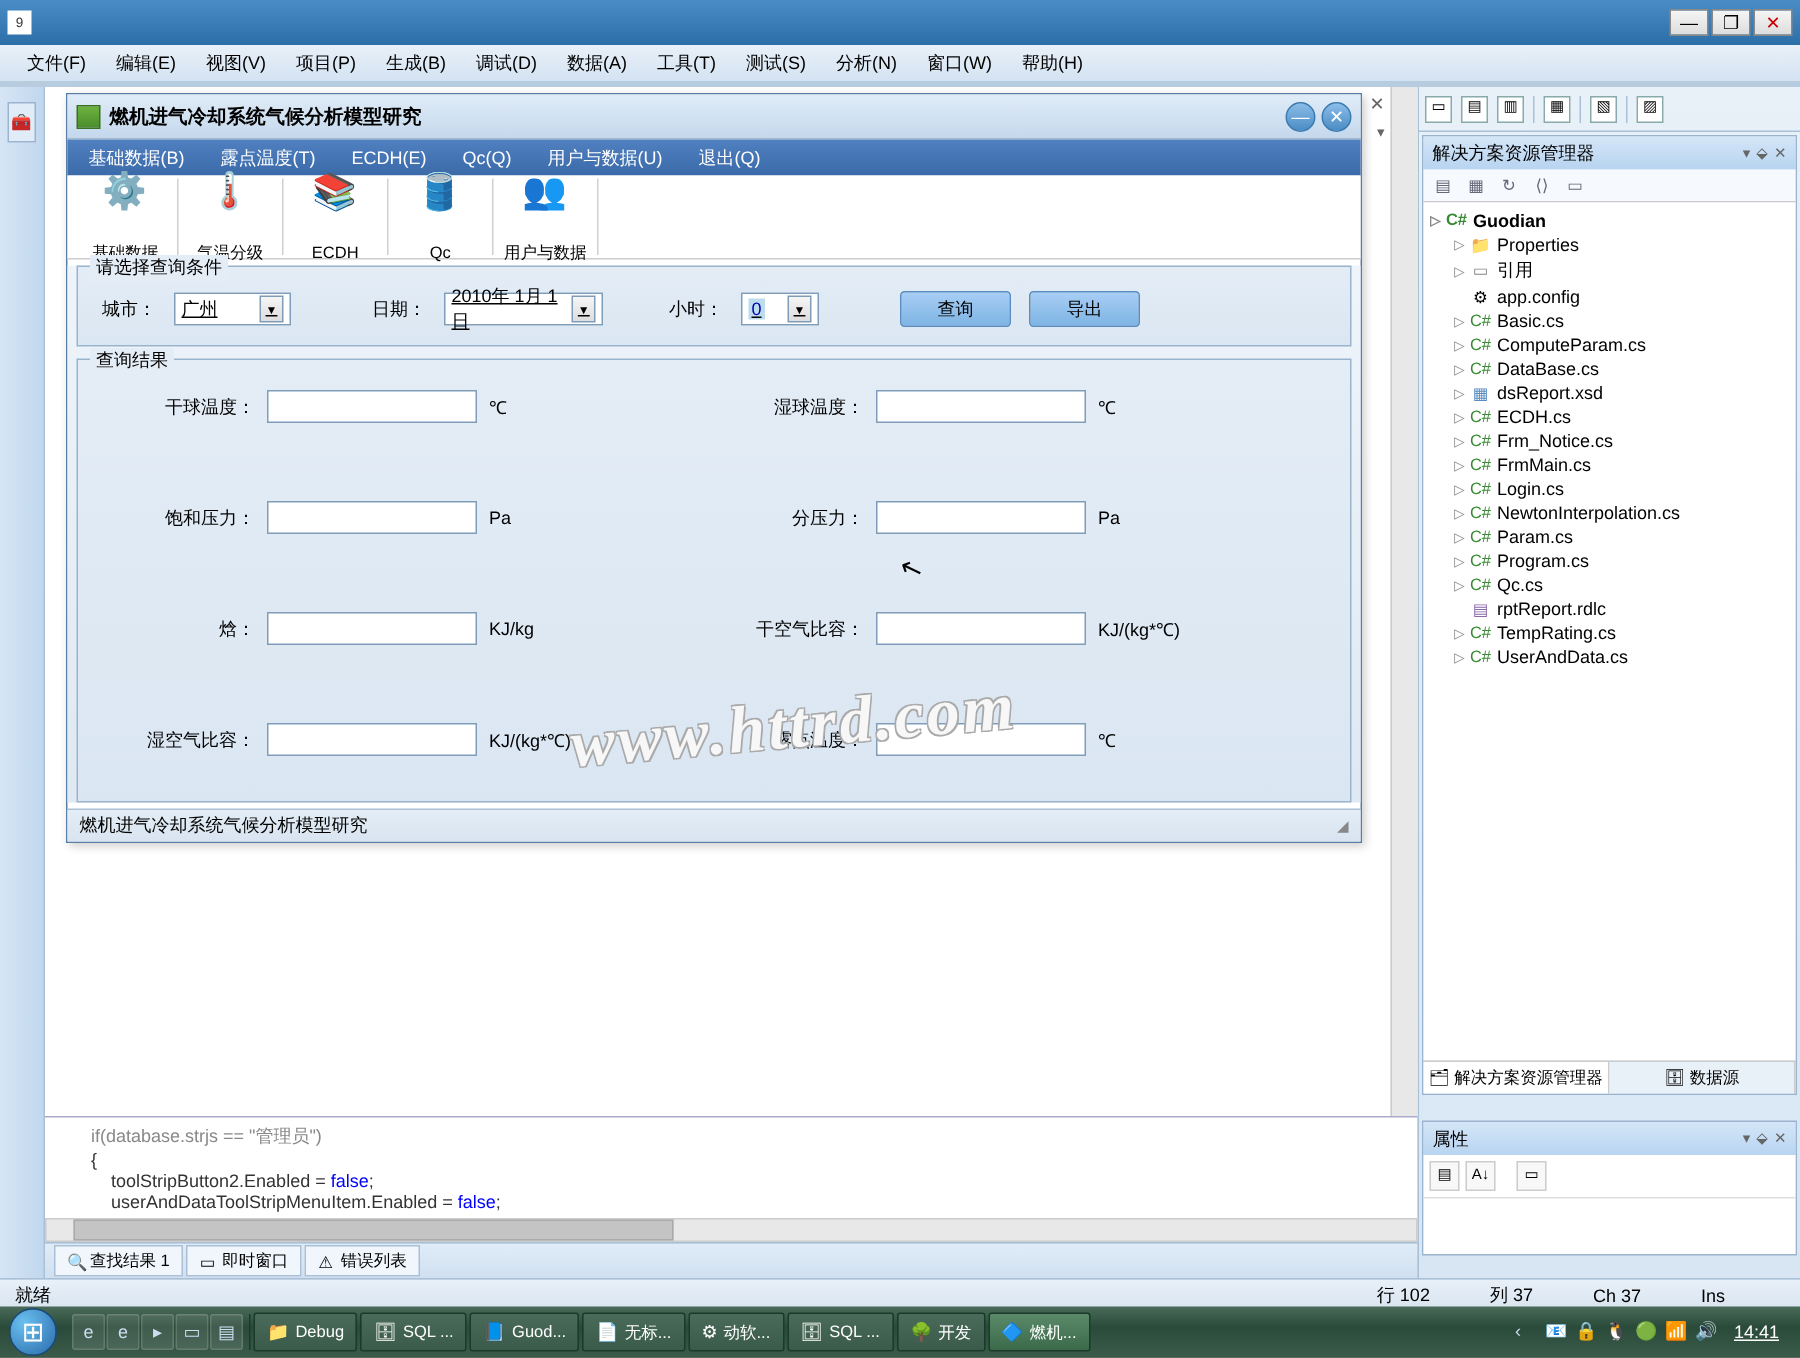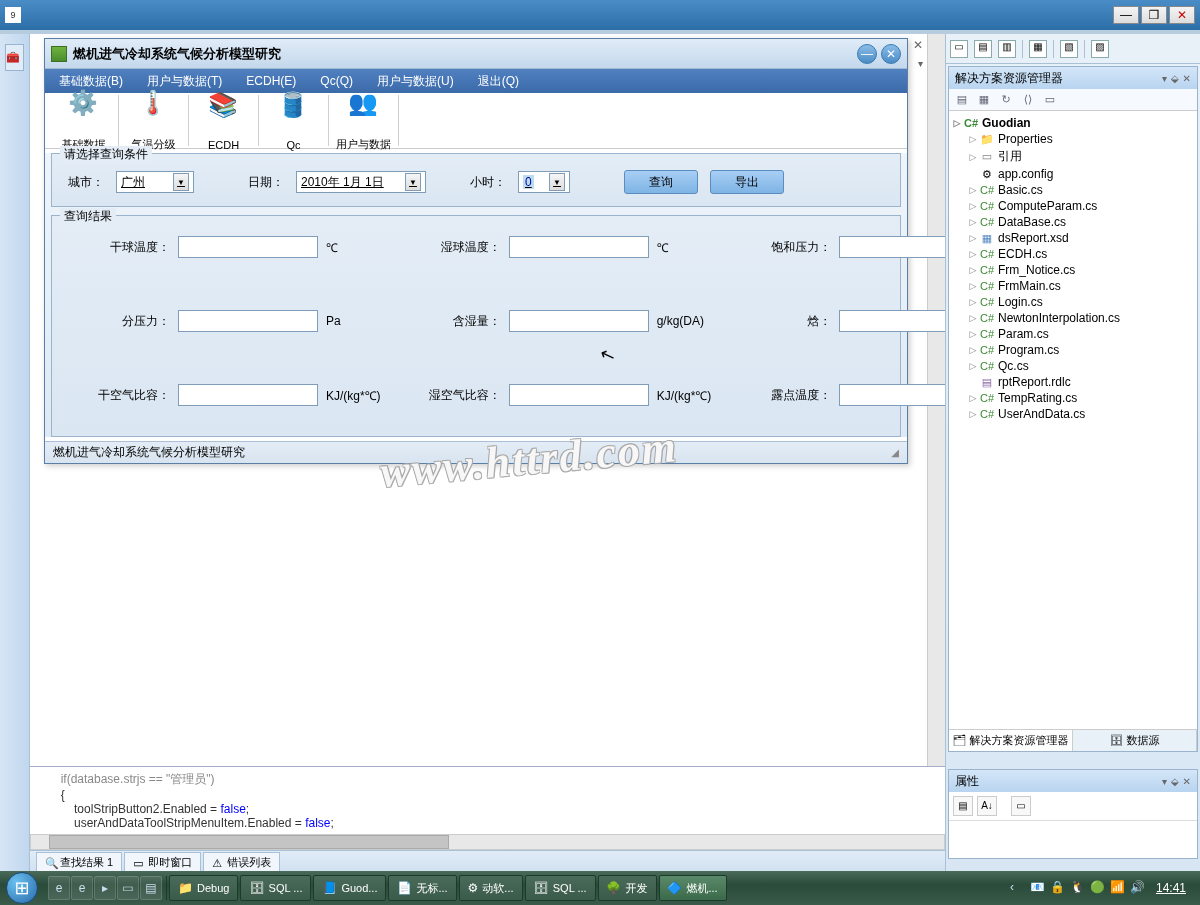--- a/index.html
+++ b/index.html
@@ -54,28 +54,28 @@
     
     .child-content { background: linear-gradient(#eef4fa, #dfe9f3); padding: 0; }
     
     .query-group { border: 1px solid #9ab4ce; margin: 4px 6px; padding: 8px 16px 12px; background: linear-gradient(#e4edf6, #dae6f2); position: relative; }
     .query-group .group-title { position: absolute; top: -8px; left: 8px; background: #e4edf6; padding: 0 4px; font-size: 12px; }
     .query-row { display: flex; align-items: center; gap: 12px; margin-top: 8px; }
     .query-row label { font-size: 12px; }
     .query-row .combo { height: 22px; border: 1px solid #7f9db9; background: #fff; display: flex; align-items: center; padding: 0 4px; text-decoration: underline; }
     .query-row .combo .combo-arrow { width: 16px; height: 18px; border: 1px solid #7f9db9; background: linear-gradient(#f5f5f5, #ddd); margin-left: auto; display: flex; align-items: center; justify-content: center; font-size: 8px; }
     .combo.city { width: 78px; }
-    .combo.date { width: 130px; }
+    .combo.date { width: 106px; }
     .combo.hour { width: 52px; }
     .combo.hour .val { color: #00a; background: #bde; padding: 0 2px; }
     .q-btn { width: 74px; height: 24px; background: linear-gradient(#a8cef5, #7eb4e4); border: 1px solid #5a8cc0; border-radius: 3px; cursor: pointer; font-size: 12px; }
     
     .result-group { border: 1px solid #9ab4ce; margin: 8px 6px 4px; padding: 20px 8px 30px; background: linear-gradient(#e4edf6, #dae6f2); position: relative; }
     .result-group .group-title { position: absolute; top: -8px; left: 8px; background: #e4edf6; padding: 0 4px; font-size: 12px; }
-    .result-grid { display: grid; grid-template-columns: 1fr 1fr 1fr; gap: 52px 40px; padding: 0 30px; }
+    .result-grid { display: grid; grid-template-columns: 1fr 1fr; gap: 52px 40px; padding: 0 30px; }
     .field-row { display: flex; align-items: center; gap: 8px; }
     .field-row .flabel { width: 80px; text-align: right; font-size: 12px; }
     .field-row .finput { width: 140px; height: 22px; border: 1px solid #7f9db9; background: #fff; }
     .field-row .funit { font-size: 12px; }
     
     .watermark { position: absolute; top: 400px; left: 350px; font-size: 44px; font-style: italic; font-weight: bold; color: rgba(255,255,255,0.9); text-shadow: 1px 1px 0 #aaa, -1px -1px 0 #aaa, 1px -1px 0 #aaa, -1px 1px 0 #aaa; transform: rotate(-5deg); pointer-events: none; font-family: "Comic Sans MS", cursive; letter-spacing: 2px; }
     
     .statusbar-form { height: 22px; border-top: 1px solid #aac0d6; display: flex; align-items: center; padding: 0 8px; font-size: 12px; background: linear-gradient(#e4edf6, #d8e4f0); }
     .statusbar-form .grip { margin-left: auto; color: #888; font-size: 10px; }
     
@@ -154,20 +154,34 @@
 <div class="vs-window">
   <div class="vs-titlebar">
     <span class="vs-icon">9</span>
     <div class="win-buttons">
       <div class="win-btn">—</div>
       <div class="win-btn">❐</div>
       <div class="win-btn close">✕</div>
     </div>
   </div>
   <div class="vs-body">
+    <div class="vs-menubar">
+      <span class="menu-item">文件(F)</span>
+      <span class="menu-item">编辑(E)</span>
+      <span class="menu-item">视图(V)</span>
+      <span class="menu-item">项目(P)</span>
+      <span class="menu-item">生成(B)</span>
+      <span class="menu-item">调试(D)</span>
+      <span class="menu-item">数据(A)</span>
+      <span class="menu-item">工具(T)</span>
+      <span class="menu-item">测试(S)</span>
+      <span class="menu-item">分析(N)</span>
+      <span class="menu-item">窗口(W)</span>
+      <span class="menu-item">帮助(H)</span>
+    </div>
     <div class="vs-toolbar-strip"></div>
 
     <div class="vs-main">
       <div class="vs-left-strip">
         <div class="tab-btn">🧰</div>
       </div>
 
       <div class="vs-center">
         <div class="vs-doc-area">
           <span class="small-x">✕</span>
@@ -179,21 +193,21 @@
               <span class="child-icon"></span>
               <span class="child-title">燃机进气冷却系统气候分析模型研究</span>
               <div class="child-buttons">
                 <div class="child-btn">—</div>
                 <div class="child-btn">✕</div>
               </div>
             </div>
 
             <div class="child-menubar">
               <span class="cmenu">基础数据(B)</span>
-              <span class="cmenu">用户与数据(T)</span>
+              <span class="cmenu">露点温度(T)</span>
               <span class="cmenu">ECDH(E)</span>
               <span class="cmenu">Qc(Q)</span>
               <span class="cmenu">用户与数据(U)</span>
               <span class="cmenu">退出(Q)</span>
             </div>
 
             <div class="child-toolbar">
               <div class="tbtn">
                 <span class="ticon gear">⚙️</span>
                 <span class="tlabel">基础数据</span>
@@ -260,25 +274,20 @@
                       <span class="flabel">饱和压力：</span>
                       <div class="finput"></div>
                       <span class="funit">Pa</span>
                     </div>
                     <div class="field-row">
                       <span class="flabel">分压力：</span>
                       <div class="finput"></div>
                       <span class="funit">Pa</span>
                     </div>
                     <div class="field-row">
-                      <span class="flabel">含湿量：</span>
-                      <div class="finput"></div>
-                      <span class="funit">g/kg(DA)</span>
-                    </div>
-                    <div class="field-row">
                       <span class="flabel">焓：</span>
                       <div class="finput"></div>
                       <span class="funit">KJ/kg</span>
                     </div>
                     <div class="field-row">
                       <span class="flabel">干空气比容：</span>
                       <div class="finput"></div>
                       <span class="funit">KJ/(kg*℃)</span>
                     </div>
                     <div class="field-row">
@@ -499,20 +508,28 @@
               <span class="pbtn">▤</span>
               <span class="pbtn">A↓</span>
               <span style="width:6px"></span>
               <span class="pbtn">▭</span>
             </div>
           </div>
         </div>
       </div>
     </div>
 
+    <div class="vs-status">
+      <span class="sp">就绪</span>
+      <span class="spacer"></span>
+      <span class="sp">行 102</span>
+      <span class="sp">列 37</span>
+      <span class="sp">Ch 37</span>
+      <span class="sp">Ins</span>
+    </div>
   </div>
 </div>
 
 <div class="taskbar">
   <div class="start-orb">
       <div class="orb"></div>
     </div>
   <div class="quick-launch">
     <span class="ql-btn">e</span>
     <span class="ql-btn">e</span>

